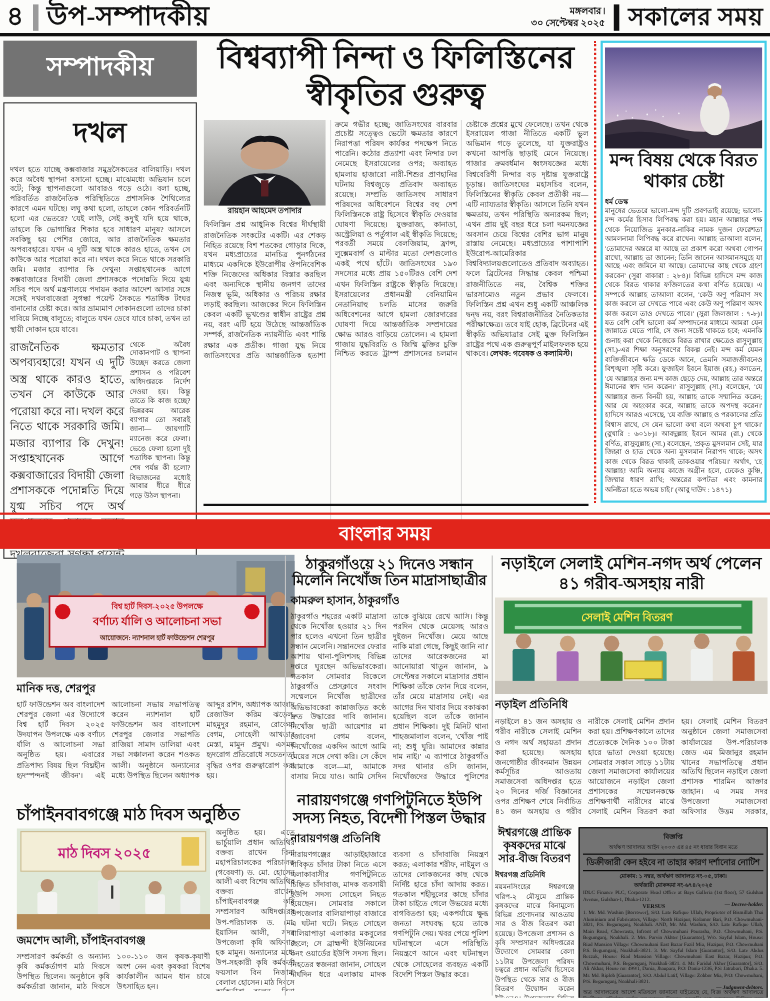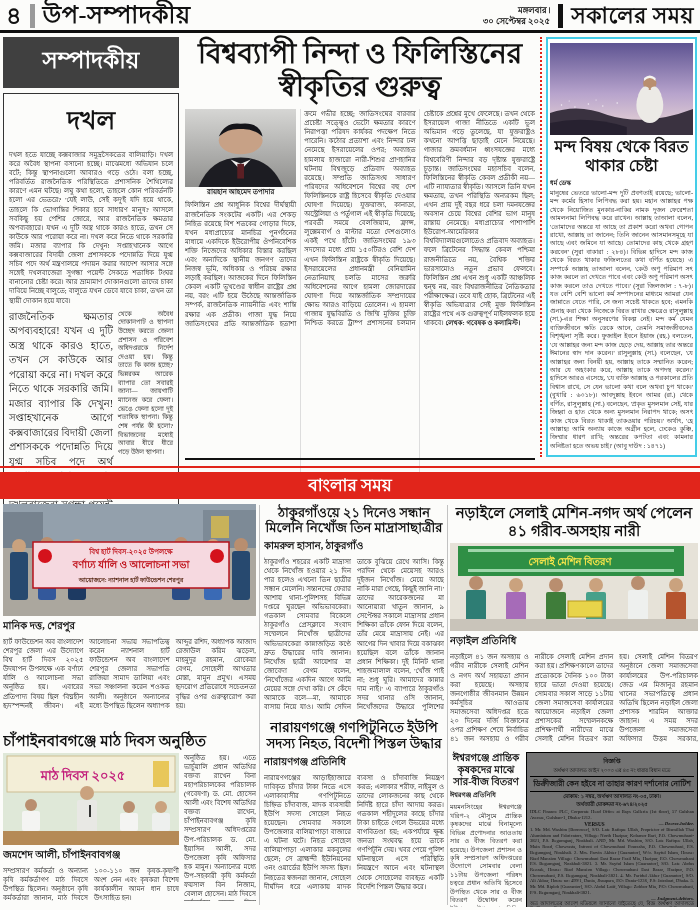--- a/index.html
+++ b/index.html
@@ -15,21 +15,21 @@
   .logo-bar{width:5px;height:24px;background:#111;}
   .paper-logo{font-size:22px;font-weight:900;letter-spacing:.5px;}
   .rule-black{position:absolute;left:0;right:0;top:30px;height:3px;background:#101010;}
   
   .tiny{font-size:6.8px;line-height:1.34;text-align:justify;}
   .tinier{font-size:5px;line-height:1.3;text-align:justify;}
   .byline{font-size:10px;font-weight:bold;margin:2px 0;}
   .hl{font-weight:bold;text-align:center;line-height:1.18;}
   
   .ed-col{position:absolute;left:3px;top:37px;width:176px;height:424px;}
-  .ed-title{background:#404040;color:#fff;text-align:center;font-size:23px;font-weight:bold;padding:5px 0 7px;}
+  .ed-title{background:#737373;color:#fff;text-align:center;font-size:23px;font-weight:bold;padding:5px 0 7px;}
   .ed-box{border:1px solid #333;margin-top:5px;padding:5px 5px;height:415px;overflow:hidden;box-sizing:border-box;}
   .ed-head{font-size:25px;font-weight:bold;text-align:center;margin:2px 0 6px;}
   .pullrow{display:flex;gap:5px;margin:5px 0;}
   .pullquote{font-size:10px;line-height:1.45;font-weight:500;text-align:justify;width:104px;border-bottom:2px solid #111;padding-bottom:4px;}
   .sidenote{font-size:6.4px;line-height:1.35;text-align:justify;flex:1;}
   .main-col{position:absolute;left:185px;top:37px;width:350px;height:424px;}
   .main-head{font-size:28px;margin:0 0 6px;}
   .main-body{column-count:3;column-gap:8px;column-rule:1px solid #ddd;height:380px;overflow:hidden;}
   .portrait-wrap{width:100%;margin-bottom:3px;}
   .portrait{width:100%;height:78px;display:block;}
@@ -41,21 +41,21 @@
   .islam-title{background:#e1251b;color:#fff;font-size:16px;font-weight:bold;text-align:center;padding:2px 0 4px;}
   .islam-photo{width:100%;height:92px;display:block;margin-top:2px;}
   .islam-head{font-size:16px;margin:3px 0 2px;}
   .islam-byline{font-size:6.5px;font-weight:bold;}
   
   .red-rule{position:absolute;left:0;right:0;top:466px;height:2px;background:#e1251b;}
   .banglar-banner{position:absolute;left:0;right:0;top:472px;height:27px;background:#e1251b;color:#fff;
      display:flex;align-items:center;justify-content:center;font-size:17px;font-weight:bold;}
   
   .vsep{position:absolute;top:505px;height:400px;width:1px;background:#c2c2c2;}
-  .bcol1{position:absolute;left:3px;top:504px;width:253px;height:403px;overflow:hidden;}
+  .bcol1{position:absolute;left:15px;top:504px;width:253px;height:403px;overflow:hidden;}
   .rally-photo{width:253px;height:112px;display:block;}
   .sherpur-head{font-size:19px;margin:3px 0 2px;}
   .cols3{column-count:3;column-gap:6px;}
   .cols2{column-count:2;column-gap:6px;}
   .sherpur-body{height:92px;overflow:hidden;}
   .chapai-head{font-size:15px;margin:4px 0 2px;text-align:left;}
   .chapai-row{display:flex;gap:5px;}
   .chapai-left{width:176px;}
   .chapai-photo{width:176px;height:92px;display:block;}
   .chapai-side{flex:1;overflow:hidden;height:148px;}

